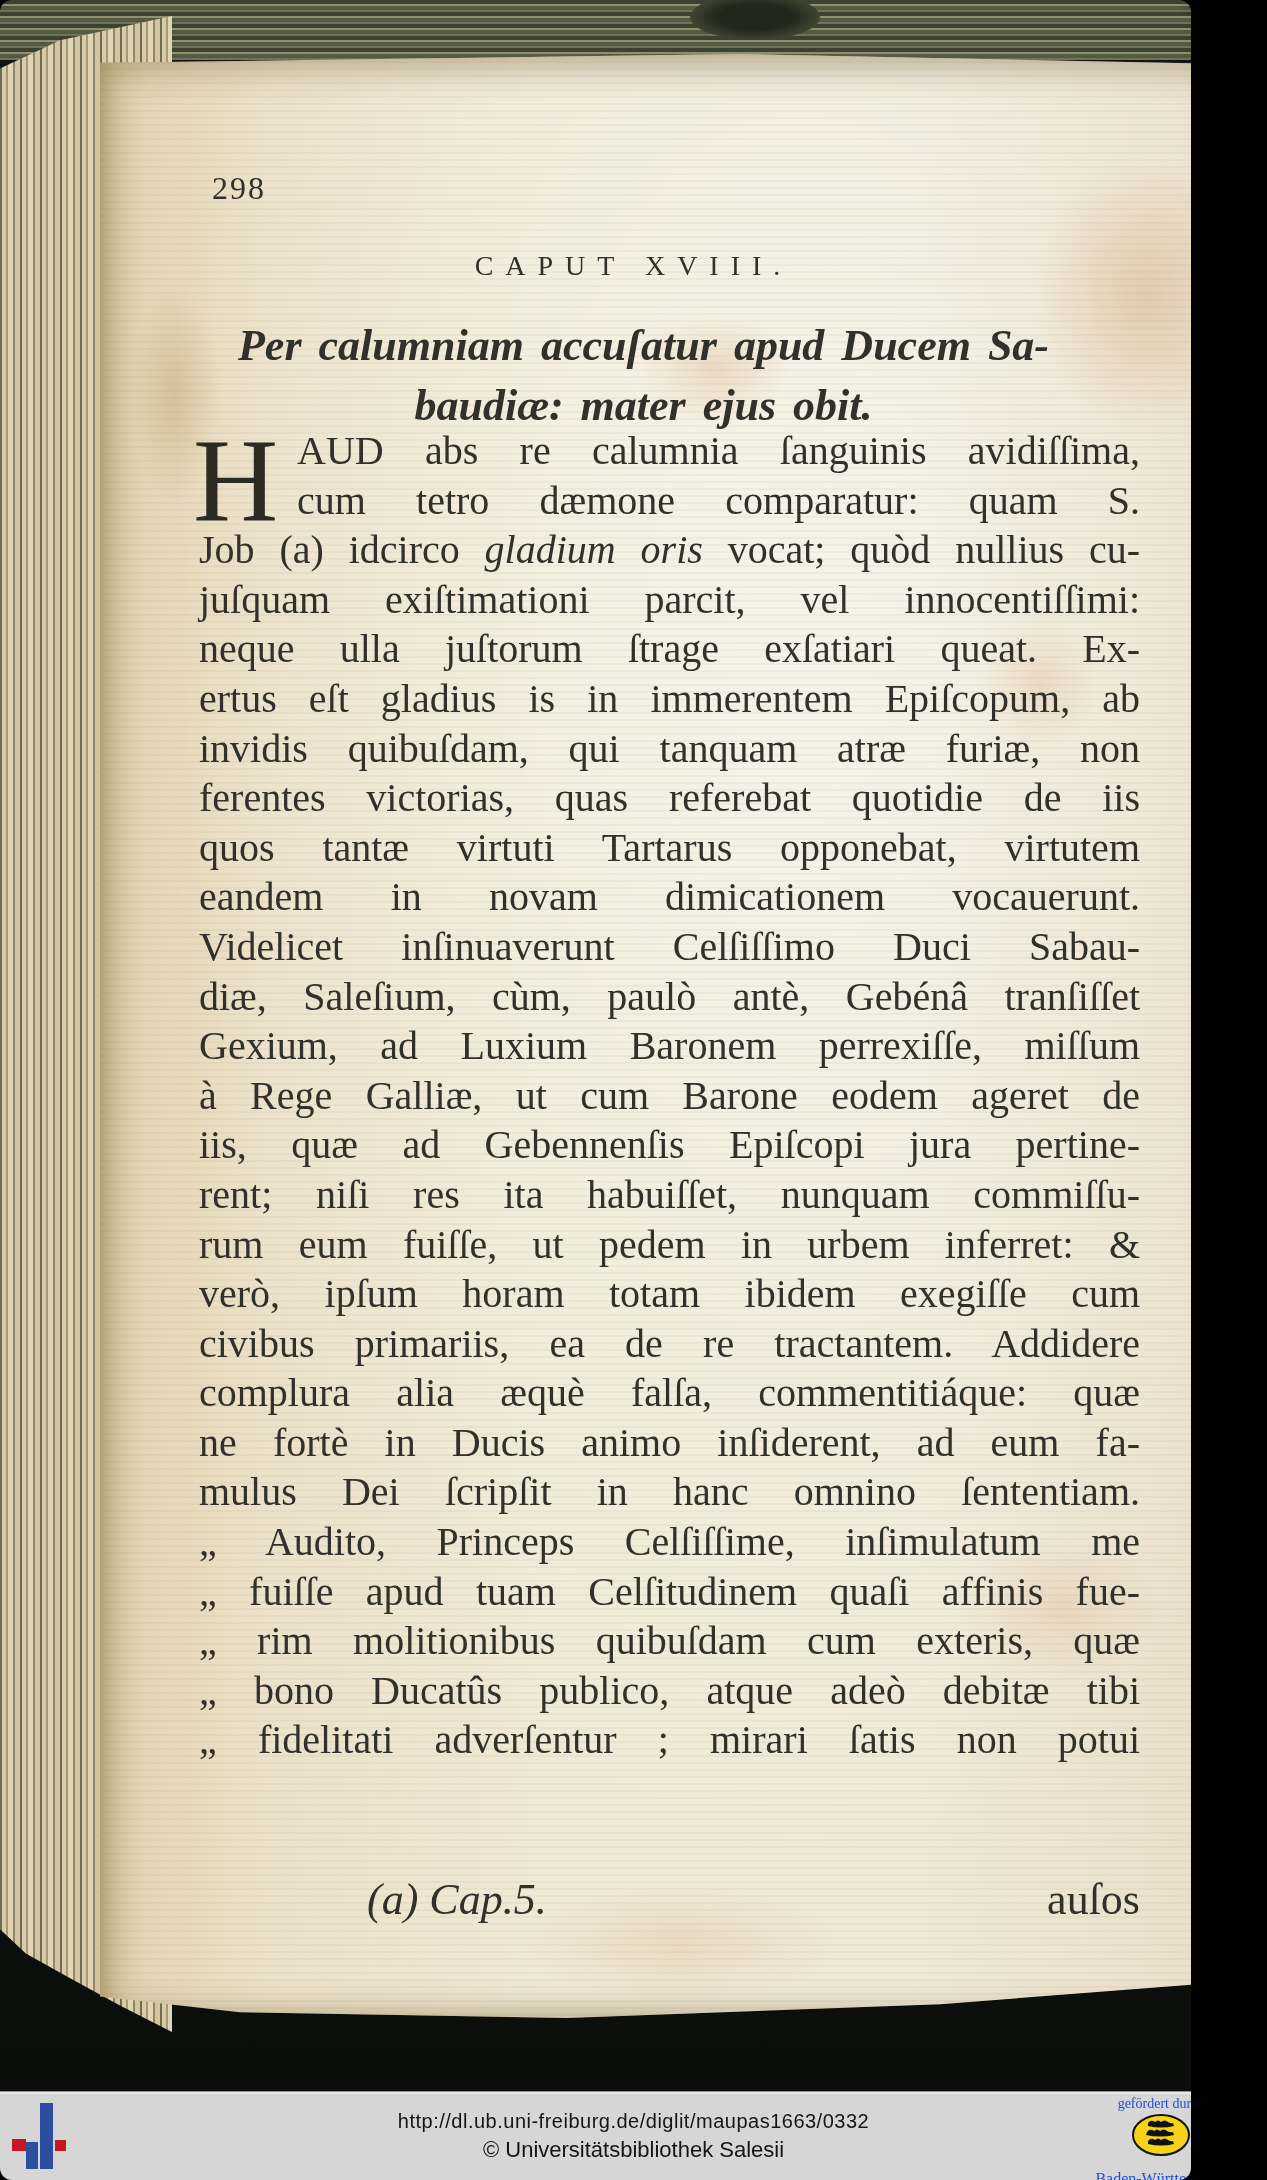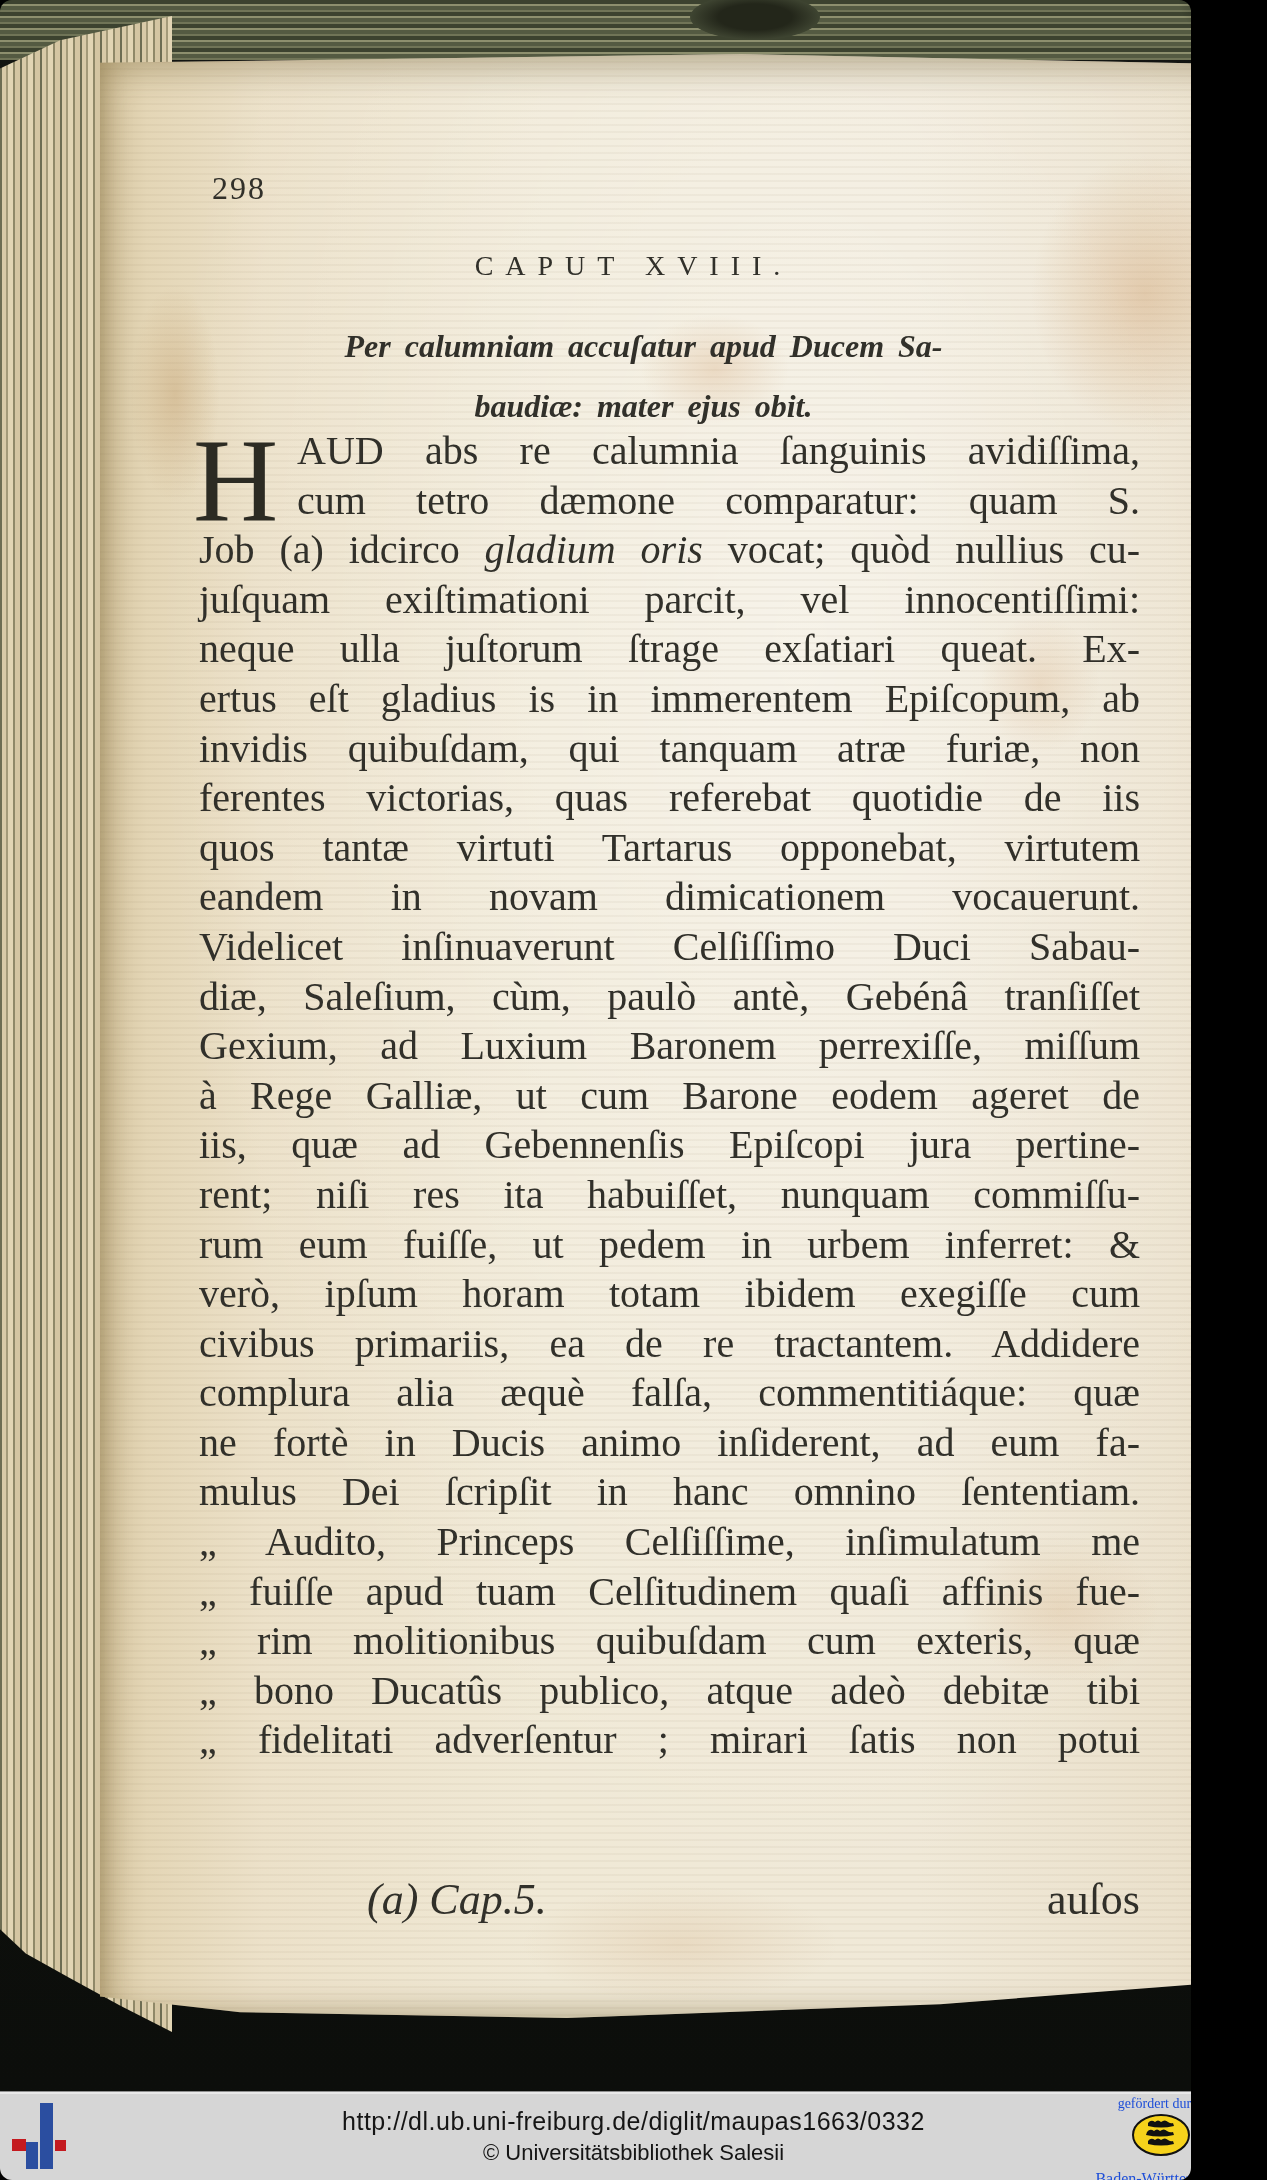--- a/index.html
+++ b/index.html
@@ -36,40 +36,40 @@
   .st5{left:420px;top:1830px;width:320px;height:120px;background:radial-gradient(rgba(190,130,70,.14),transparent 70%);}
   .st6{left:30px;top:230px;width:90px;height:220px;background:radial-gradient(rgba(170,120,60,.25),transparent 70%);}
   
   .header-row{position:absolute;top:110px;left:0;right:60px;height:50px;}
   .page-number{position:absolute;left:112px;top:6px;font-size:32px;letter-spacing:2px;}
   .running-title{position:absolute;left:0;right:0;text-align:center;font-variant:small-caps;
         font-size:36px;letter-spacing:7px;word-spacing:12px;}
   .chapter{position:absolute;top:196px;left:0;right:100px;text-align:center;
         font-size:28px;letter-spacing:12px;}
   .subtitle{position:absolute;top:262px;left:0;right:80px;text-align:center;
-        font-style:italic;font-weight:600;font-size:32px;line-height:60px;word-spacing:6px;}
+        font-style:italic;font-weight:600;font-size:44px;line-height:60px;word-spacing:6px;}
   .body-text{position:absolute;left:99px;right:127px;top:372px;font-size:40px;line-height:49.6px;}
   .bline{text-align:justify;text-align-last:justify;white-space:normal;word-spacing:3px;}
   .bline.indent{padding-left:98px;}
   .drop-cap{position:absolute;left:-6px;top:6px;font-size:118px;line-height:98px;font-weight:500;color:#2c2b23;}
   .foot-row{position:absolute;left:99px;right:127px;top:1820px;font-size:44px;display:flex;justify-content:space-between;align-items:center;}
   .footnote{font-style:italic;padding-left:168px;}
   
   .footerbar{position:absolute;left:0;bottom:0;width:1267px;height:88px;background:#d6d6d6;z-index:5;
         border-top:1px solid #8f8f8f;box-shadow:inset 0 2px 0 #e9e9e9;}
   .ub-logo{position:absolute;left:15px;top:11px;width:50px;height:67px;}
   .ub-logo div{position:absolute;}
   .ub-bar-tall{left:25px;top:0;width:13px;height:66px;background:#2b4ea0;}
   .ub-bar-short{left:11px;top:39px;width:12px;height:27px;background:#2b4ea0;}
   .ub-sq-left{left:-3px;top:36px;width:14px;height:12px;background:#c41a1f;}
   .ub-sq-right{left:40px;top:37px;width:11px;height:11px;background:#c41a1f;}
   .footer-center{position:absolute;left:0;right:0;top:0;bottom:0;display:flex;flex-direction:column;
         align-items:center;justify-content:center;gap:4px;
         font-family:"Liberation Sans","DejaVu Sans",sans-serif;color:#151515;}
-  .footer-url{font-size:25px;letter-spacing:.5px;}
+  .footer-url{font-size:20px;letter-spacing:.5px;}
   .footer-copy{font-size:22px;}
   .funding{position:absolute;right:16px;top:4px;width:180px;text-align:center;color:#1d4ed8;}
   .funding-label{font-size:14px;}
   .funding-region{font-size:16px;margin-top:13px;}
   .crest{display:block;margin:1px auto 0 auto;}
 </style>
 </head>
 <body>
 
 <div class="stage">

